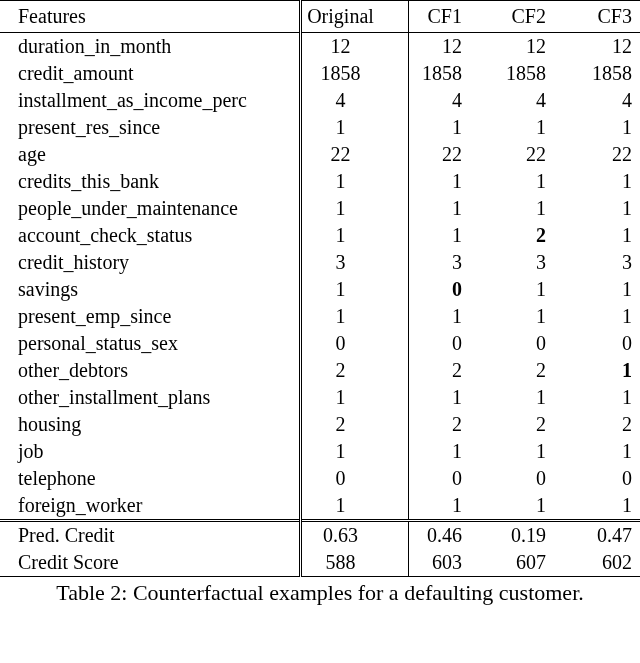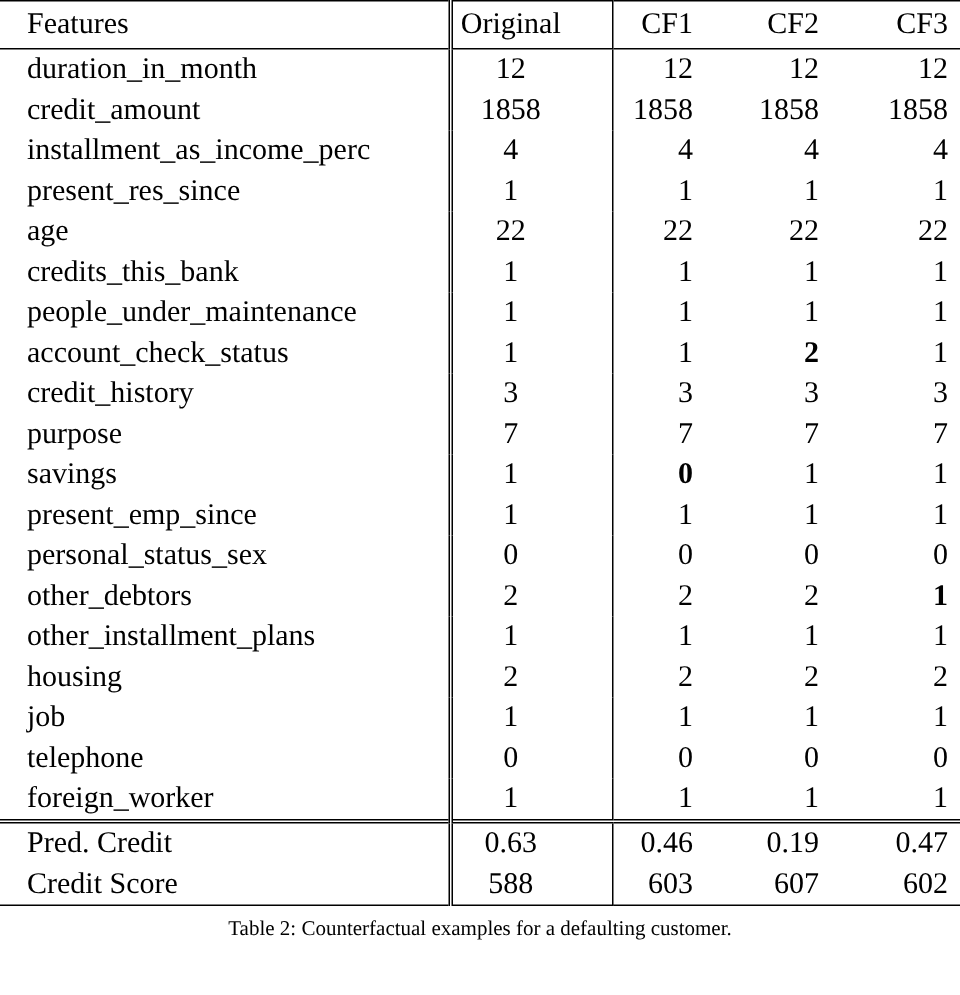--- a/index.html
+++ b/index.html
@@ -56,21 +56,21 @@
   .bold { font-weight: bold; }
 
   tfoot tr:first-child th,
   tfoot tr:first-child td { border-top: 3px double #000; }
   tfoot tr:last-child th,
   tfoot tr:last-child td { border-bottom: 1px solid #000; }
 
   .caption {
     width: 640px;
     text-align: center;
-    font-size: 14px;
+    font-size: 22px;
     line-height: 26px;
     margin-top: 3px;
   }
 </style>
 </head>
 <body>
 
 <div class="page">
   <table class="cf-table">
     <colgroup>
@@ -147,27 +147,20 @@
           <td class="c-num">1</td>
         </tr>
         <tr>
           <td class="c-feature">credit_history</td>
           <td class="c-num c-orig">3</td>
           <td class="c-num">3</td>
           <td class="c-num">3</td>
           <td class="c-num">3</td>
         </tr>
         <tr>
-          <td class="c-feature">purpose</td>
-          <td class="c-num c-orig">7</td>
-          <td class="c-num">7</td>
-          <td class="c-num">7</td>
-          <td class="c-num">7</td>
-        </tr>
-        <tr>
           <td class="c-feature">savings</td>
           <td class="c-num c-orig">1</td>
           <td class="c-num bold">0</td>
           <td class="c-num">1</td>
           <td class="c-num">1</td>
         </tr>
         <tr>
           <td class="c-feature">present_emp_since</td>
           <td class="c-num c-orig">1</td>
           <td class="c-num">1</td>

